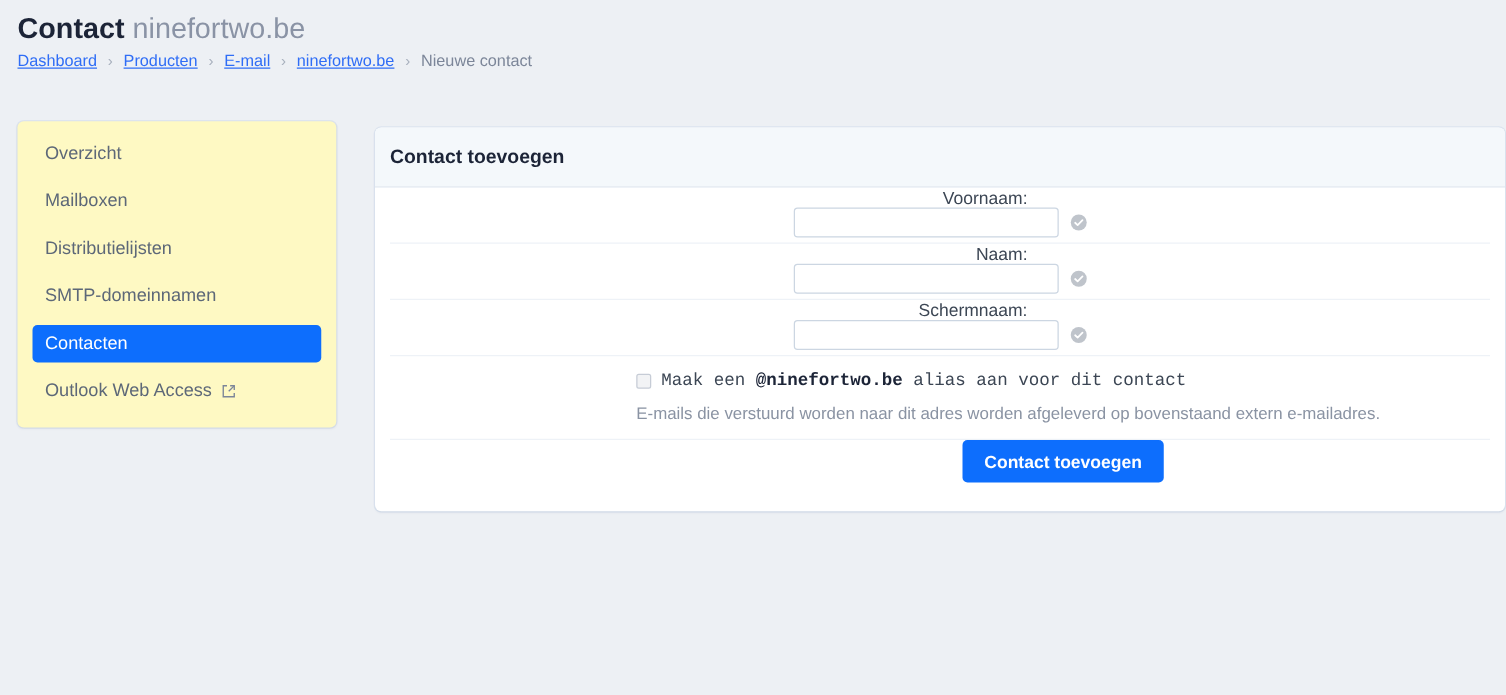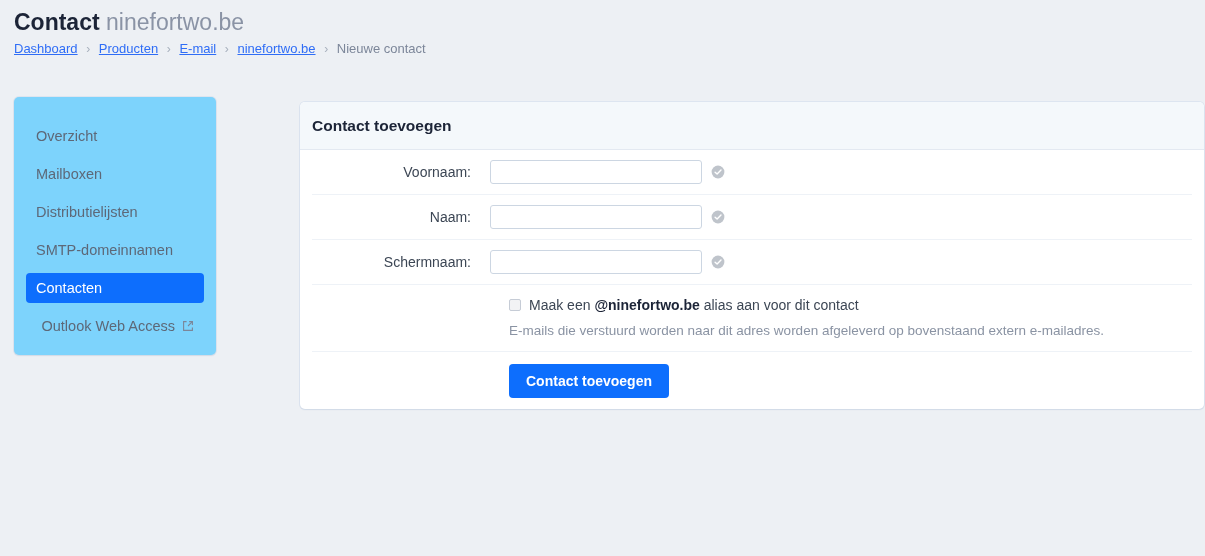--- a/index.html
+++ b/index.html
@@ -17,32 +17,32 @@
   .title { font-size: 23px; line-height: 28px; color: #8a93a5; font-weight: 400; white-space: nowrap; }
   .title .strong { color: #1c2437; font-weight: 700; }
 
   .breadcrumb { margin-top: 5px; font-size: 13px; line-height: 16px; color: #9aa2b1; white-space: nowrap; }
   .breadcrumb a { color: #2f6df6; text-decoration: underline; }
   .breadcrumb .sep { color: #a8b0bd; margin: 0 5px; font-size: 12px; }
   .breadcrumb .current { color: #7c8699; }
 
   
   .sidebar {
-    position: absolute; left: 14px; top: 97px; width: 202px;
-    background: #7dd3fc; border-radius: 5px;
+    position: absolute; left: 14px; top: 97px; width: 255px;
+    background: #fef9c3; border-radius: 5px;
     box-shadow: 0 1px 2px rgba(20,40,80,.06), 0 0 0 1px rgba(210,220,235,.55);
-    padding: 24px 12px 14px 12px;
+    padding: 11px 12px 14px 12px;
   }
   .nav-item {
     display: flex; align-items: center; gap: 7px;
     height: 30px; padding: 0 10px; margin-bottom: 8px;
     border-radius: 4px; font-size: 14.5px; color: #5d6878;
     white-space: nowrap; cursor: pointer;
   }
-  .nav-item:last-child { margin-bottom: 0; justify-content: flex-end; }
+  .nav-item:last-child { margin-bottom: 0; }
   .nav-item.active { background: #0d6efd; color: #ffffff; }
   .ext-icon { display: inline-block; width: 12px; height: 12px; color: #7c8699; }
   .ext-icon svg { display: block; }
 
   
   .card {
     position: absolute; left: 300px; top: 102px; width: 904px;
     background: #ffffff; border-radius: 5px;
     box-shadow: 0 1px 2px rgba(20,40,80,.06), 0 0 0 1px rgba(214,224,238,.7);
     overflow: hidden;
@@ -52,20 +52,21 @@
     padding: 15px 18px 14px 12px;
   }
   .card-head .card-title { font-size: 15.5px; font-weight: 700; color: #1c2437; }
 
   .card-body { padding: 0 12px; }
 
   .form-row {
     display: flex; align-items: center;
     border-bottom: 1px solid #eef2f7;
     min-height: 45px;
+    flex-direction: column;
   }
   .form-row:last-child { border-bottom: none; }
 
   .lbl {
     width: 178px; text-align: right; padding-right: 19px;
     font-size: 14px; color: #3c4654; white-space: nowrap;
   }
   .field { display: flex; align-items: center; gap: 9px; }
   .field input[type="text"] {
     width: 212px; height: 24px;
@@ -76,21 +77,21 @@
   }
   .ok-icon { width: 14px; height: 14px; display: block; }
 
   
   .row-check { padding: 12px 0 13px 0; align-items: flex-start; flex-direction: column; }
   .check-line { display: flex; align-items: center; gap: 8px; margin-left: 178px; padding-left: 19px; }
   .chk {
     width: 12px; height: 12px; border: 1px solid #c6ccd6;
     background: #f2f3f5; border-radius: 2px; flex: none;
   }
-  .check-text { font-size: 14px; color: #3c4654; white-space: nowrap; }
+  .check-text { font-size: 14px; color: #3c4654; white-space: nowrap; font-family: Liberation Mono, monospace; }
   .check-text b { font-weight: 700; color: #1c2437; }
   .hint {
     margin-left: 178px; padding-left: 19px; margin-top: 10px;
     font-size: 13.5px; color: #8a93a3; white-space: nowrap;
   }
 
   .row-link { min-height: 43px; }
   .row-link .cell { margin-left: 178px; padding-left: 19px; }
   .row-link a { font-size: 14px; color: #2f6df6; text-decoration: underline; }
 

